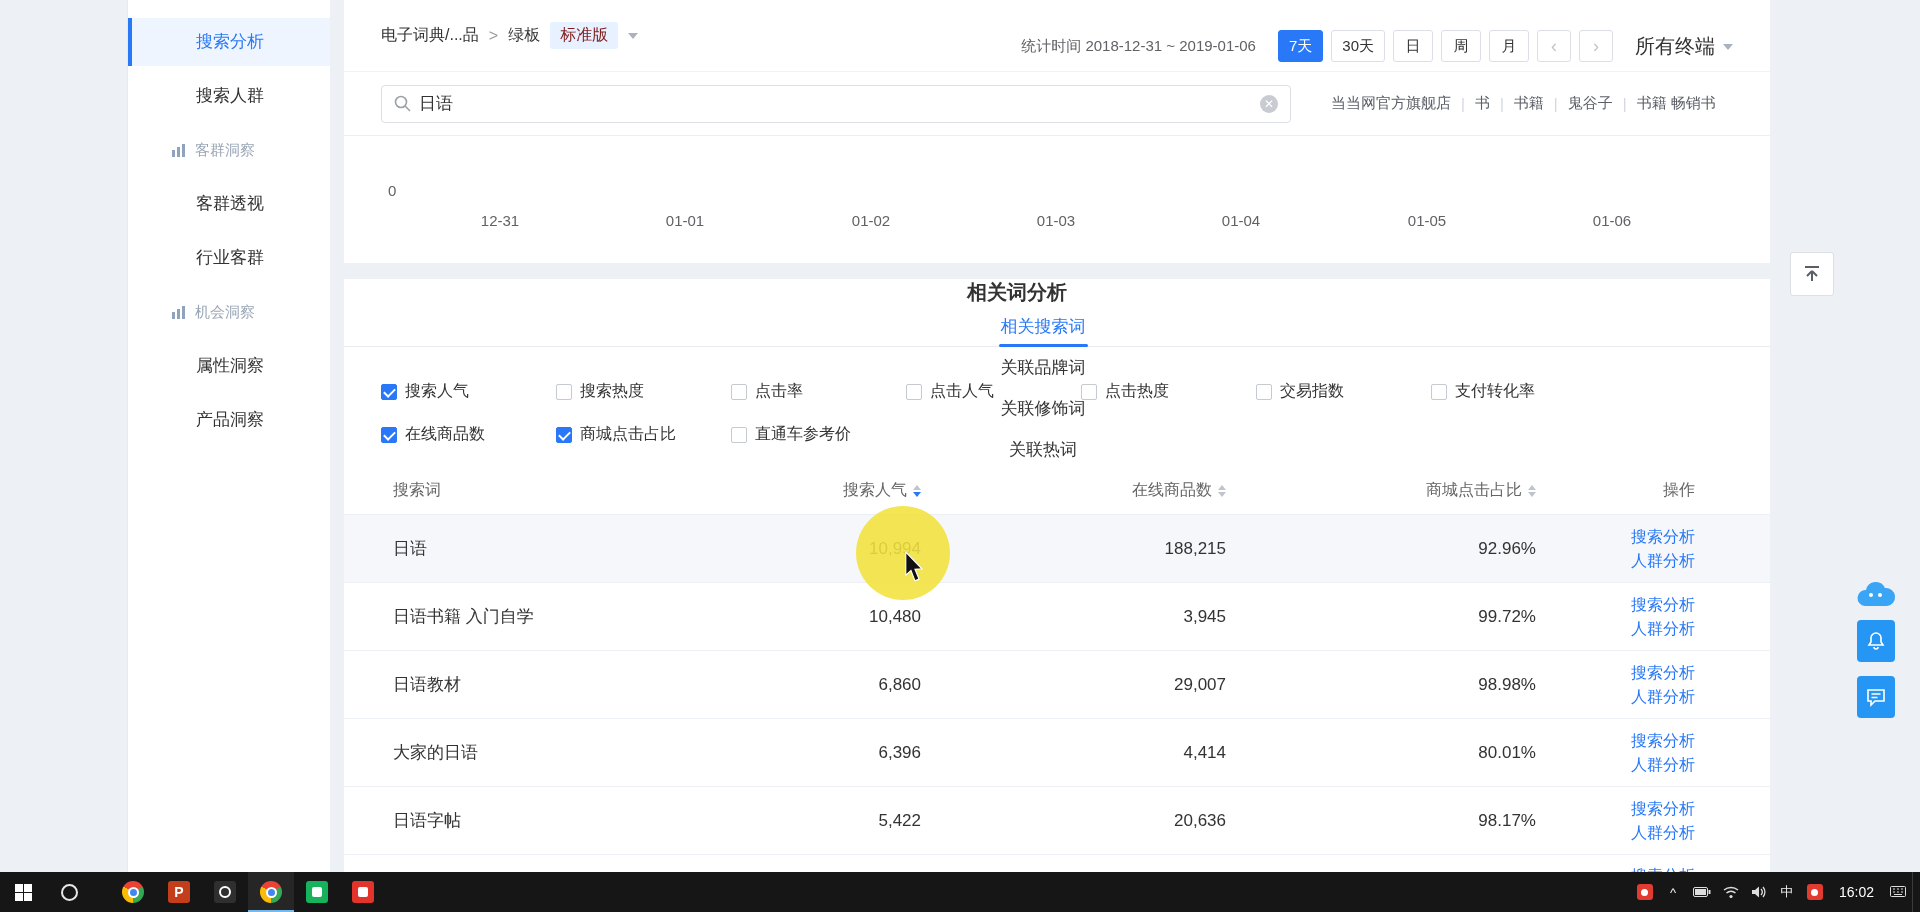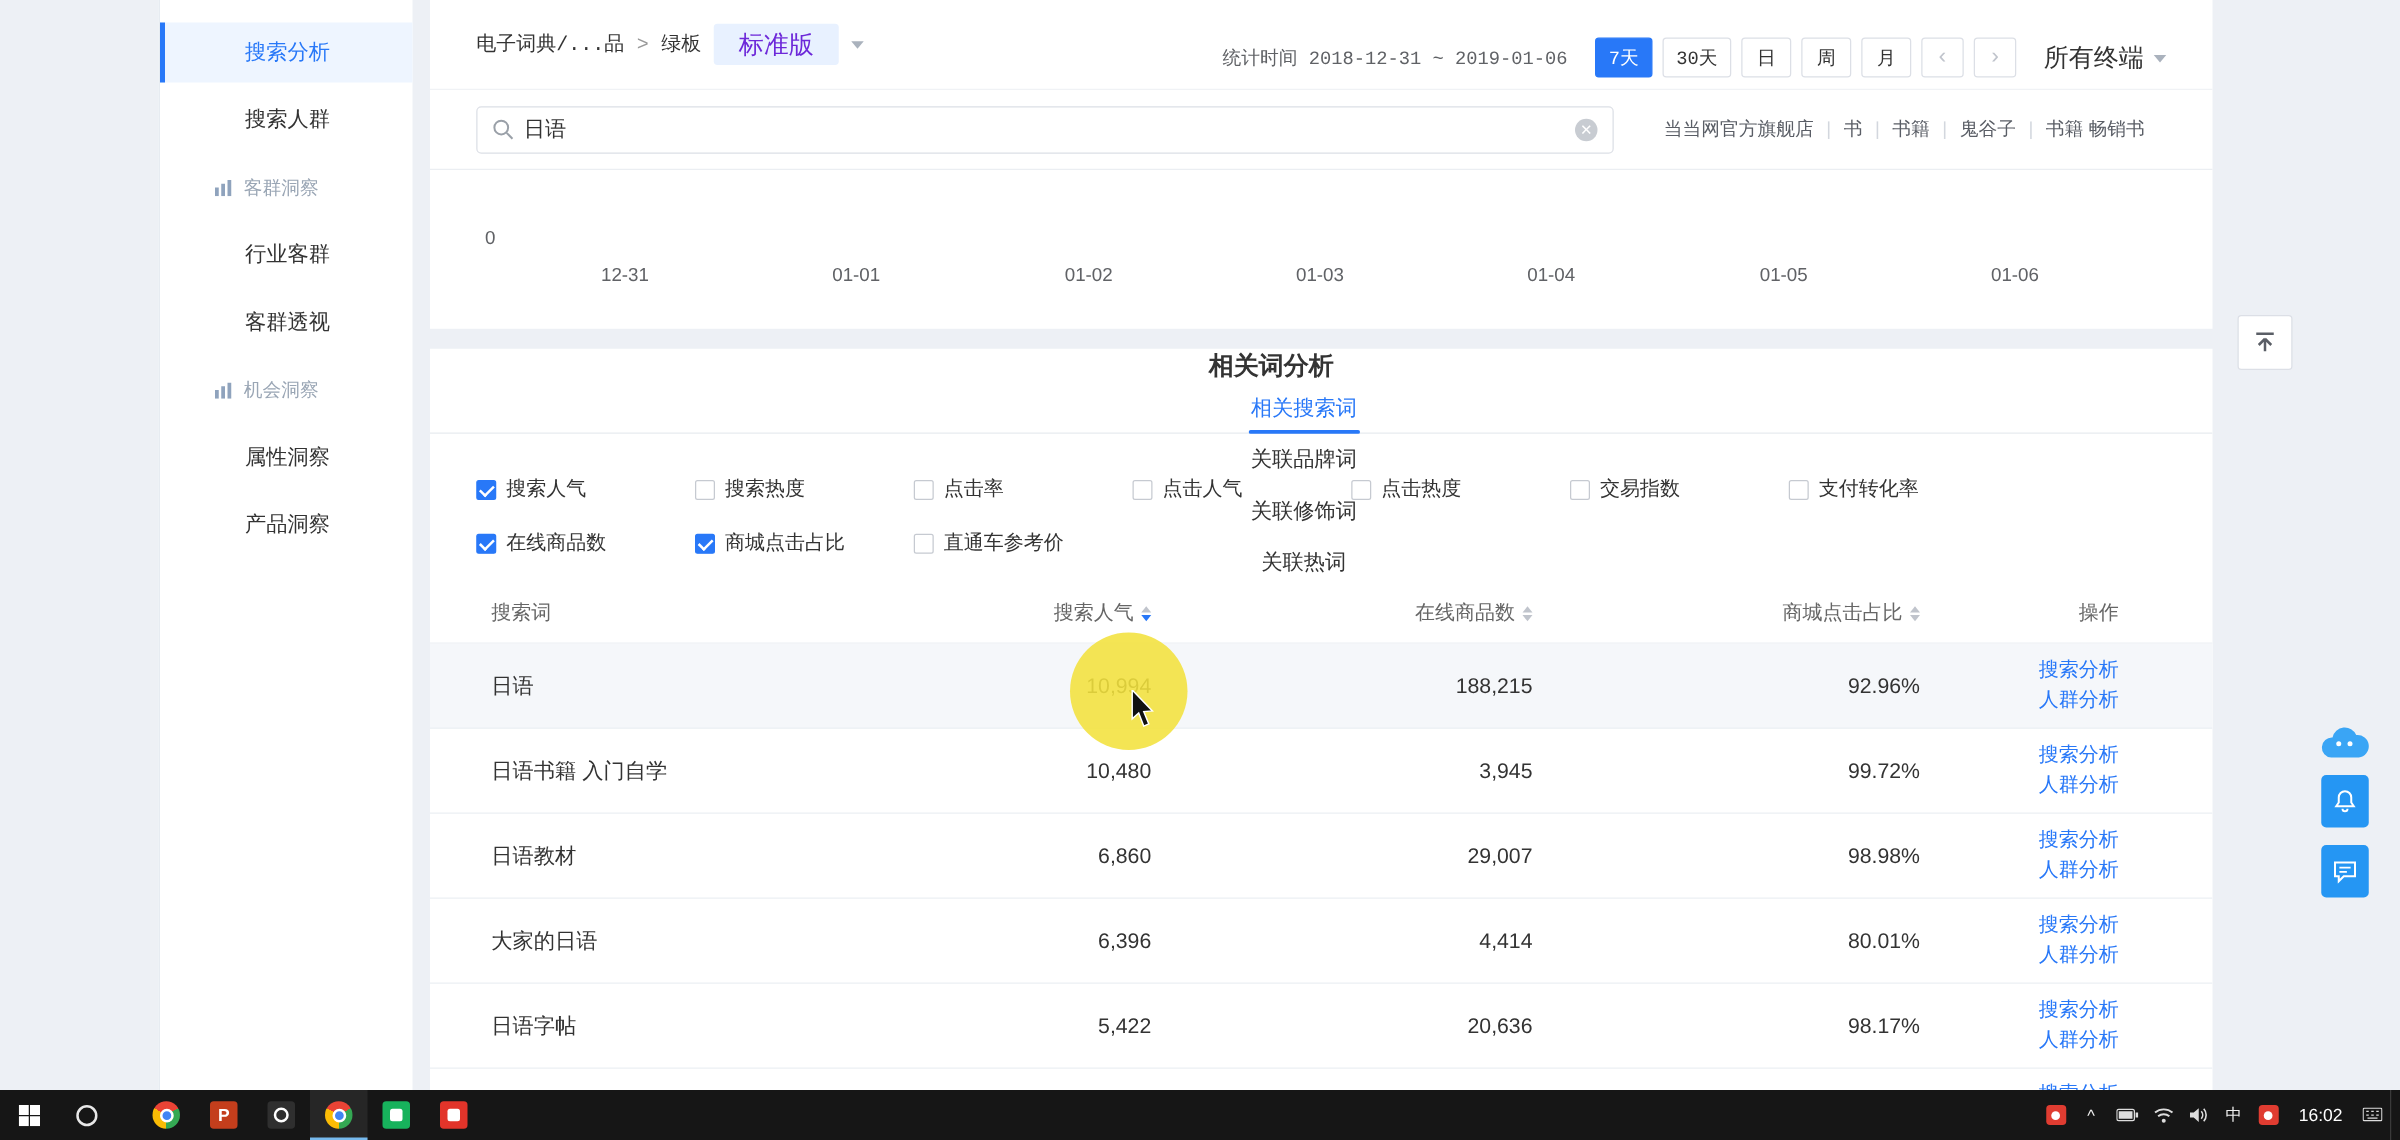--- a/index.html
+++ b/index.html
@@ -14,24 +14,24 @@
 
   
   .sidebar { position:absolute; left:127px; top:0; width:203px; height:872px; background:#fff; border-left:1px solid #e6ebf1; padding-top:18px; }
   .side-item { position:relative; height:48px; line-height:48px; margin-bottom:6px; padding-left:68px; font-size:17px; color:#333; cursor:pointer; }
   .side-item.active { background:#eef5ff; color:#2878f8; }
   .side-item.active::before { content:""; position:absolute; left:0; top:0; width:4px; height:100%; background:#2878f8; }
   .side-section { height:48px; margin-bottom:6px; display:flex; align-items:center; gap:8px; padding-left:44px; font-size:15px; color:#9aa6b5; }
 
   
   .card1 { position:absolute; left:344px; top:0; width:1426px; height:263px; background:#fff; }
-  .topbar { height:72px; display:flex; align-items:center; justify-content:space-between; padding:0 37px; border-bottom:1px solid #f0f2f5;font-family:Liberation Mono, monospace; }
+  .topbar { height:72px; display:flex; align-items:center; justify-content:space-between; padding:0 37px; border-bottom:1px solid #f0f2f5; }
   .crumb { display:flex; align-items:center; gap:10px; font-size:16px; color:#333; }
   .crumb .sep { color:#999; }
-  .badge { background:#e8f1ff; color:#6d28d9; font-size:20px; padding:3px 20px; border-radius:3px; }
+  .badge { background:#e8f1ff; color:#7f1d1d; font-size:16px; padding:3px 10px; border-radius:3px; }
   .caret { width:0; height:0; border:5px solid transparent; border-top:6px solid #aab2bd; margin-top:6px; }
   .top-right { display:flex; align-items:center;margin-top:21px; }
   .stat { font-size:15px; color:#606266; margin-right:14px; white-space:nowrap; }
   .rbtn { height:32px; min-width:40px; padding:0 10px; margin-left:8px; border:1px solid #dcdfe6; border-radius:3px; background:#fff; color:#333; font-size:15px; display:flex; align-items:center; justify-content:center; cursor:pointer; white-space:nowrap; }
   .rbtn.active { background:#2878f8; border-color:#2878f8; color:#fff; }
   .rbtn.nav { color:#c0c4cc; font-size:18px; min-width:34px; }
   .terminal { display:flex; align-items:center; gap:8px; margin-left:22px; font-size:20px; color:#333; cursor:pointer; white-space:nowrap; }
 
   .searchrow { height:64px; display:flex; align-items:center; padding:0 37px; border-bottom:1px solid #ebeef2; }
   .searchbox { width:910px; height:38px; border:1px solid #dcdfe6; border-radius:4px; display:flex; align-items:center; padding:0 12px; gap:8px; background:#fff; }
@@ -117,22 +117,22 @@
   <div class="side-item active"><span>搜索分析</span></div>
   <div class="side-item"><span>搜索人群</span></div>
   <div class="side-section">
     <svg width="15" height="13" viewBox="0 0 15 13">
         <rect x="0" y="6" width="3" height="7" fill="#8fa3bd"></rect>
         <rect x="5" y="3" width="3" height="10" fill="#8fa3bd"></rect>
         <rect x="10" y="0" width="3" height="13" fill="#8fa3bd"></rect>
       </svg>
     <span>客群洞察</span>
   </div>
+  <div class="side-item"><span>客群透视</span></div>
   <div class="side-item"><span>行业客群</span></div>
-  <div class="side-item"><span>客群透视</span></div>
   <div class="side-section">
     <svg width="15" height="13" viewBox="0 0 15 13">
         <rect x="0" y="6" width="3" height="7" fill="#8fa3bd"></rect>
         <rect x="5" y="3" width="3" height="10" fill="#8fa3bd"></rect>
         <rect x="10" y="0" width="3" height="13" fill="#8fa3bd"></rect>
       </svg>
     <span>机会洞察</span>
   </div>
   <div class="side-item"><span>属性洞察</span></div>
   <div class="side-item"><span>产品洞察</span></div>

